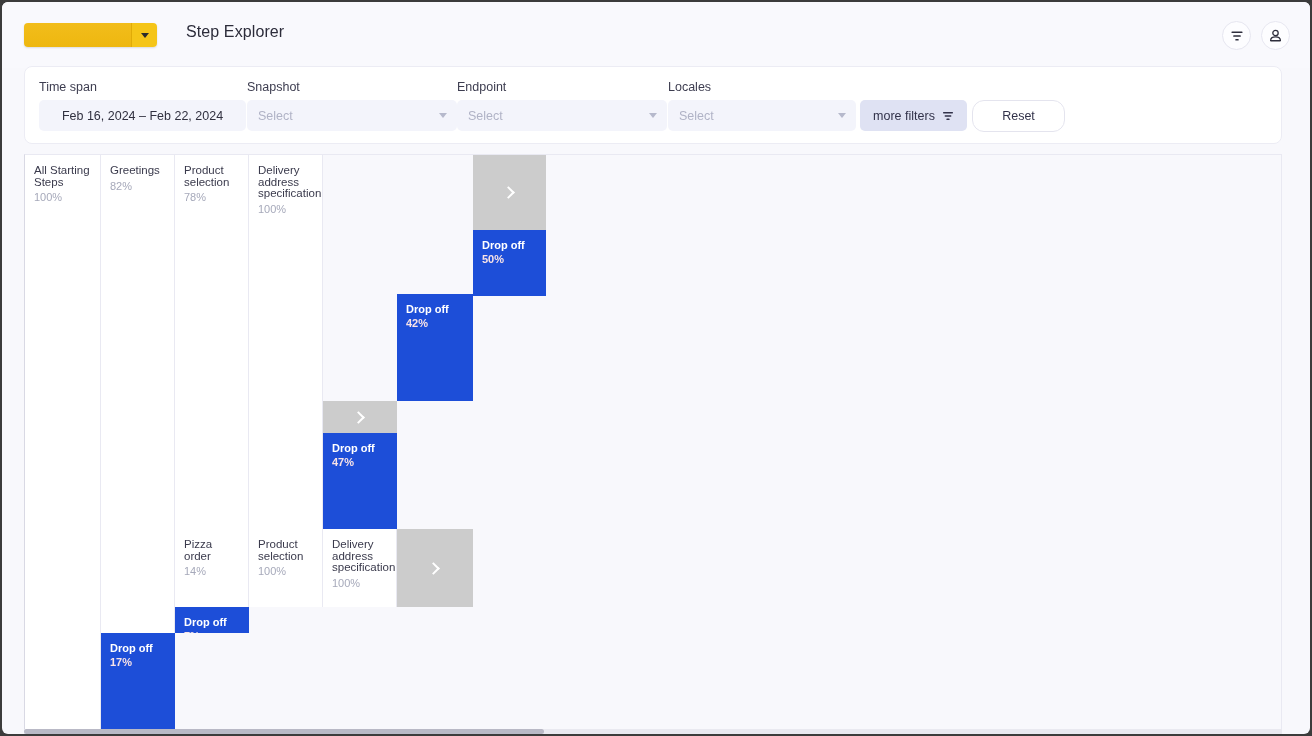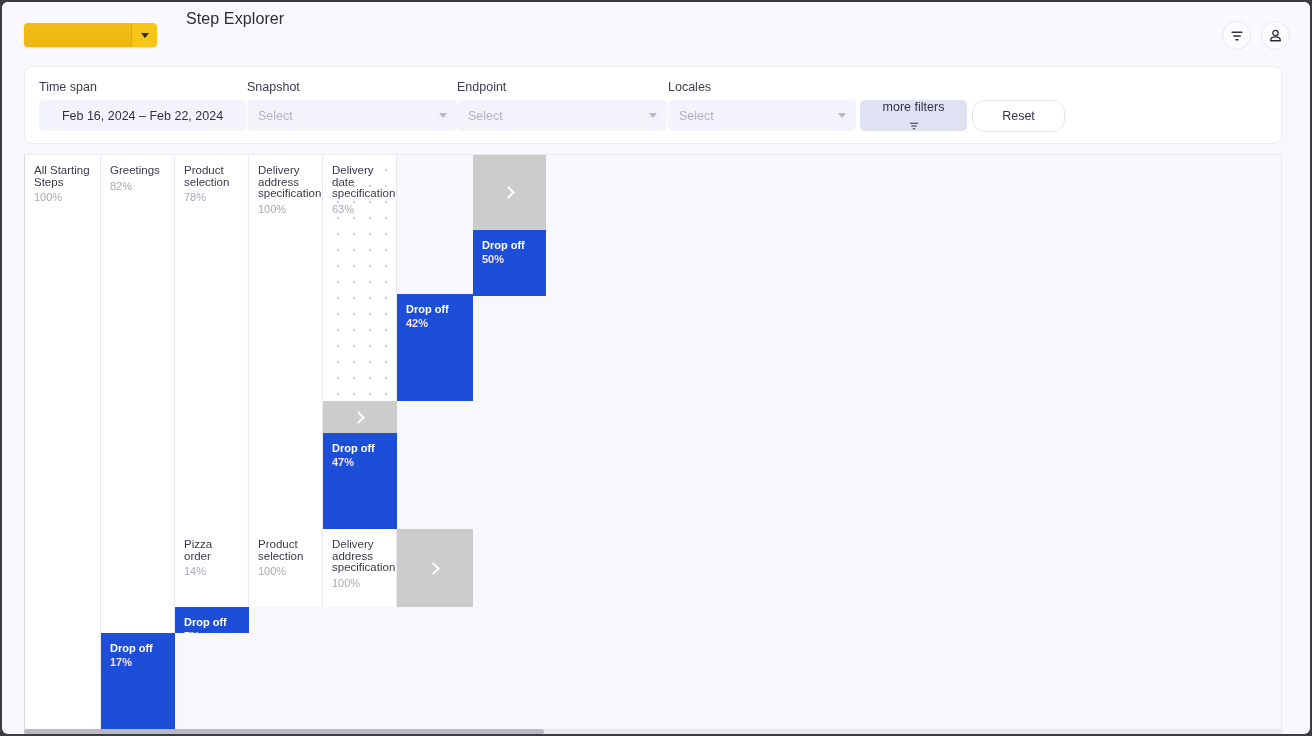--- a/index.html
+++ b/index.html
@@ -44,21 +44,21 @@
     display: flex; align-items: center; justify-content: center;
     border-left: 1px solid #e0ab07;
   }
   .logo-caret .tri {
     width: 0; height: 0;
     border-left: 4.5px solid transparent;
     border-right: 4.5px solid transparent;
     border-top: 5px solid #2b2b2b;
   }
   .page-title {
-    position: absolute; left: 184px; top: 8px;
+    position: absolute; left: 184px; top: 21px;
     font-size: 16px; color: #2c2c3a; letter-spacing: .1px;
   }
   .top-icons {
     position: absolute; right: 20px; top: 19px;
     display: flex; gap: 10px;
   }
   .icon-btn {
     width: 29px; height: 29px; border-radius: 50%;
     border: 1px solid #e6e6f0;
     background: #fdfdff;
@@ -99,21 +99,20 @@
     border-top: 5px solid #b6b9cc;
   }
   .btn-morefilters {
     position: absolute; left: 835px; top: 33px;
     width: 107px; height: 31px;
     background: #dfe2f3; border: none; border-radius: 5px;
     font-size: 12.5px; color: #32324a;
     display: flex; align-items: center; justify-content: center; gap: 7px;
     cursor: pointer;
     font-family: "Liberation Sans", sans-serif;
-    flex-direction: column;
   }
   .btn-reset {
     position: absolute; left: 947px; top: 33px;
     width: 93px; height: 32px;
     background: #ffffff; border: 1px solid #e4e4ee; border-radius: 12px;
     font-size: 12.5px; color: #32324a;
     cursor: pointer;
     font-family: "Liberation Sans", sans-serif;
   }
 
@@ -267,24 +266,20 @@
     <div class="cell step" style="left:150px; top:0px; width:74px; height:374px;">
       <div class="step-name">Product selection</div>
       <div class="step-pct">78%</div>
     </div>
 
     <div class="cell step" style="left:224px; top:0px; width:74px; height:374px;">
       <div class="step-name">Delivery address specification</div>
       <div class="step-pct">100%</div>
     </div>
 
-    <div class="cell step dotted" style="left:298px; top:0px; width:74px; height:246px;">
-      <div class="step-name">Delivery date specification</div>
-      <div class="step-pct">63%</div>
-    </div>
 
 
     <div class="cell more" style="left:448px; top:0px; width:73px; height:75px;">
       <span class="chev"></span>
     </div>
 
     <div class="cell drop" style="left:448px; top:75px; width:73px; height:66px;">
       <div class="drop-name">Drop off</div>
       <div class="drop-pct">50%</div>
     </div>

